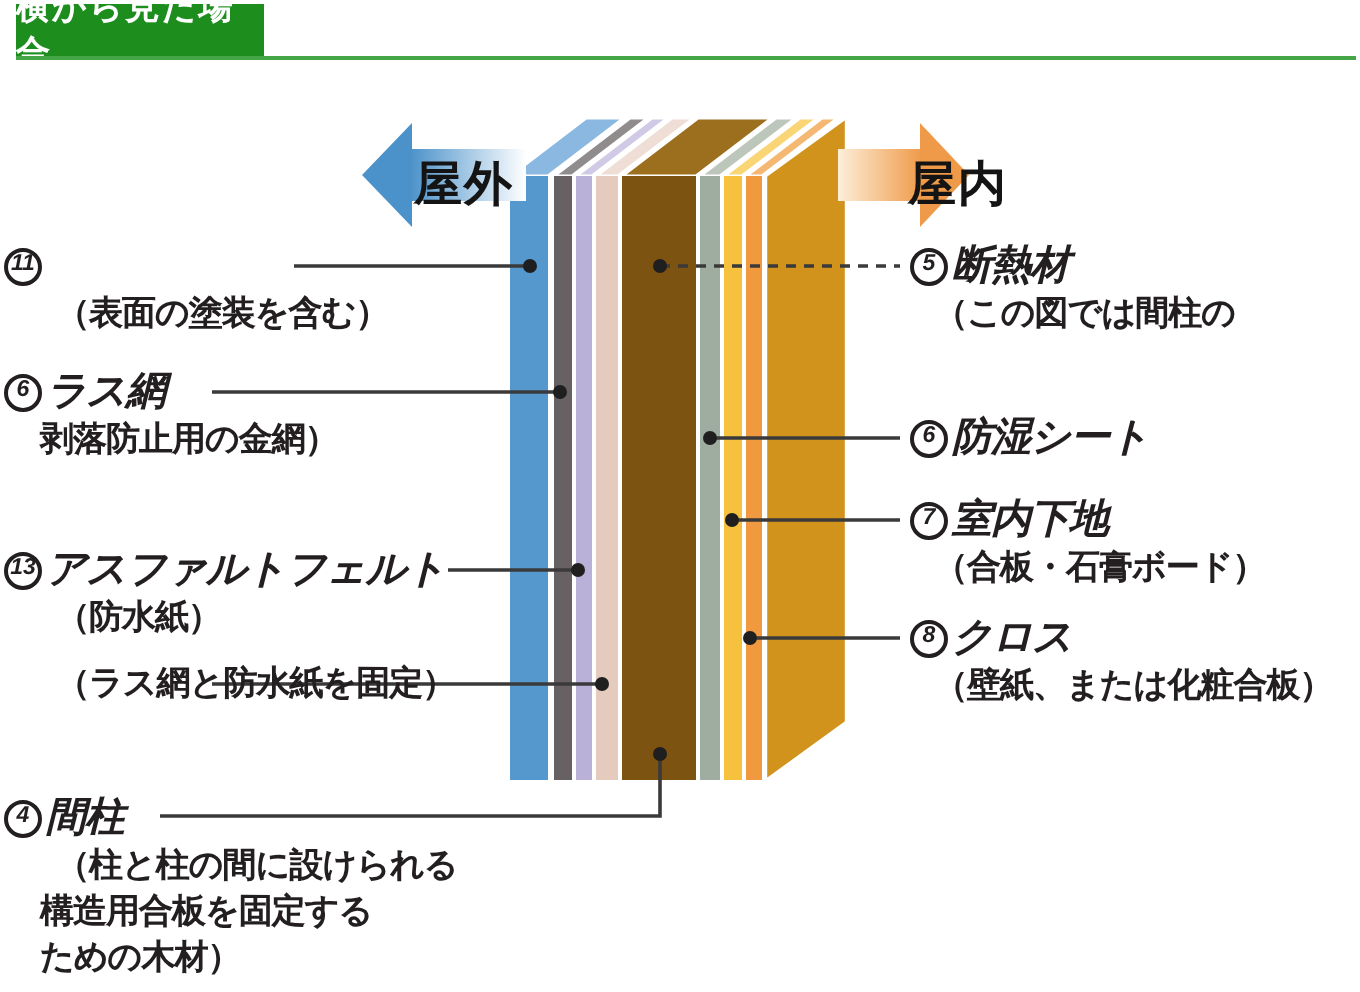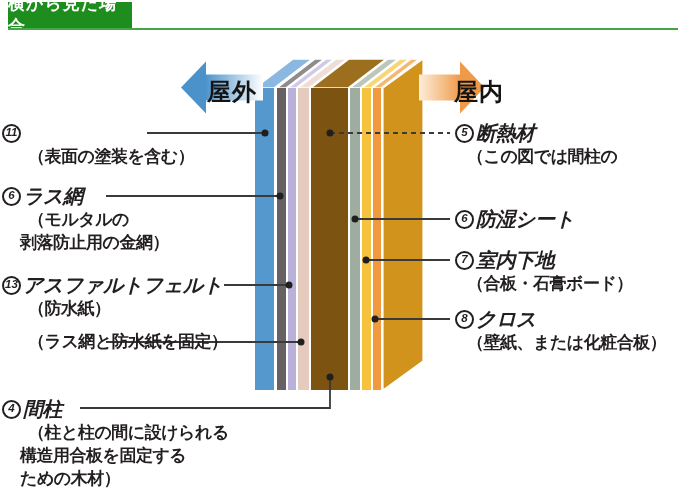--- a/index.html
+++ b/index.html
@@ -114,21 +114,20 @@
       <span class="num">11</span>
     </div>
     <div class="sub">（表面の塗装を含む）</div>
   </div>
 
   <div class="label lb12">
     <div class="lh">
       <span class="num">6</span>
       <span class="ttl">ラス網</span>
     </div>
-    <div class="sub">（モルタルの</div>
     <div class="sub ind">剥落防止用の金網）</div>
   </div>
 
   <div class="label lb13">
     <div class="lh">
       <span class="num">13</span>
       <span class="ttl">アスファルトフェルト</span>
     </div>
     <div class="sub">（防水紙）</div>
   </div>

